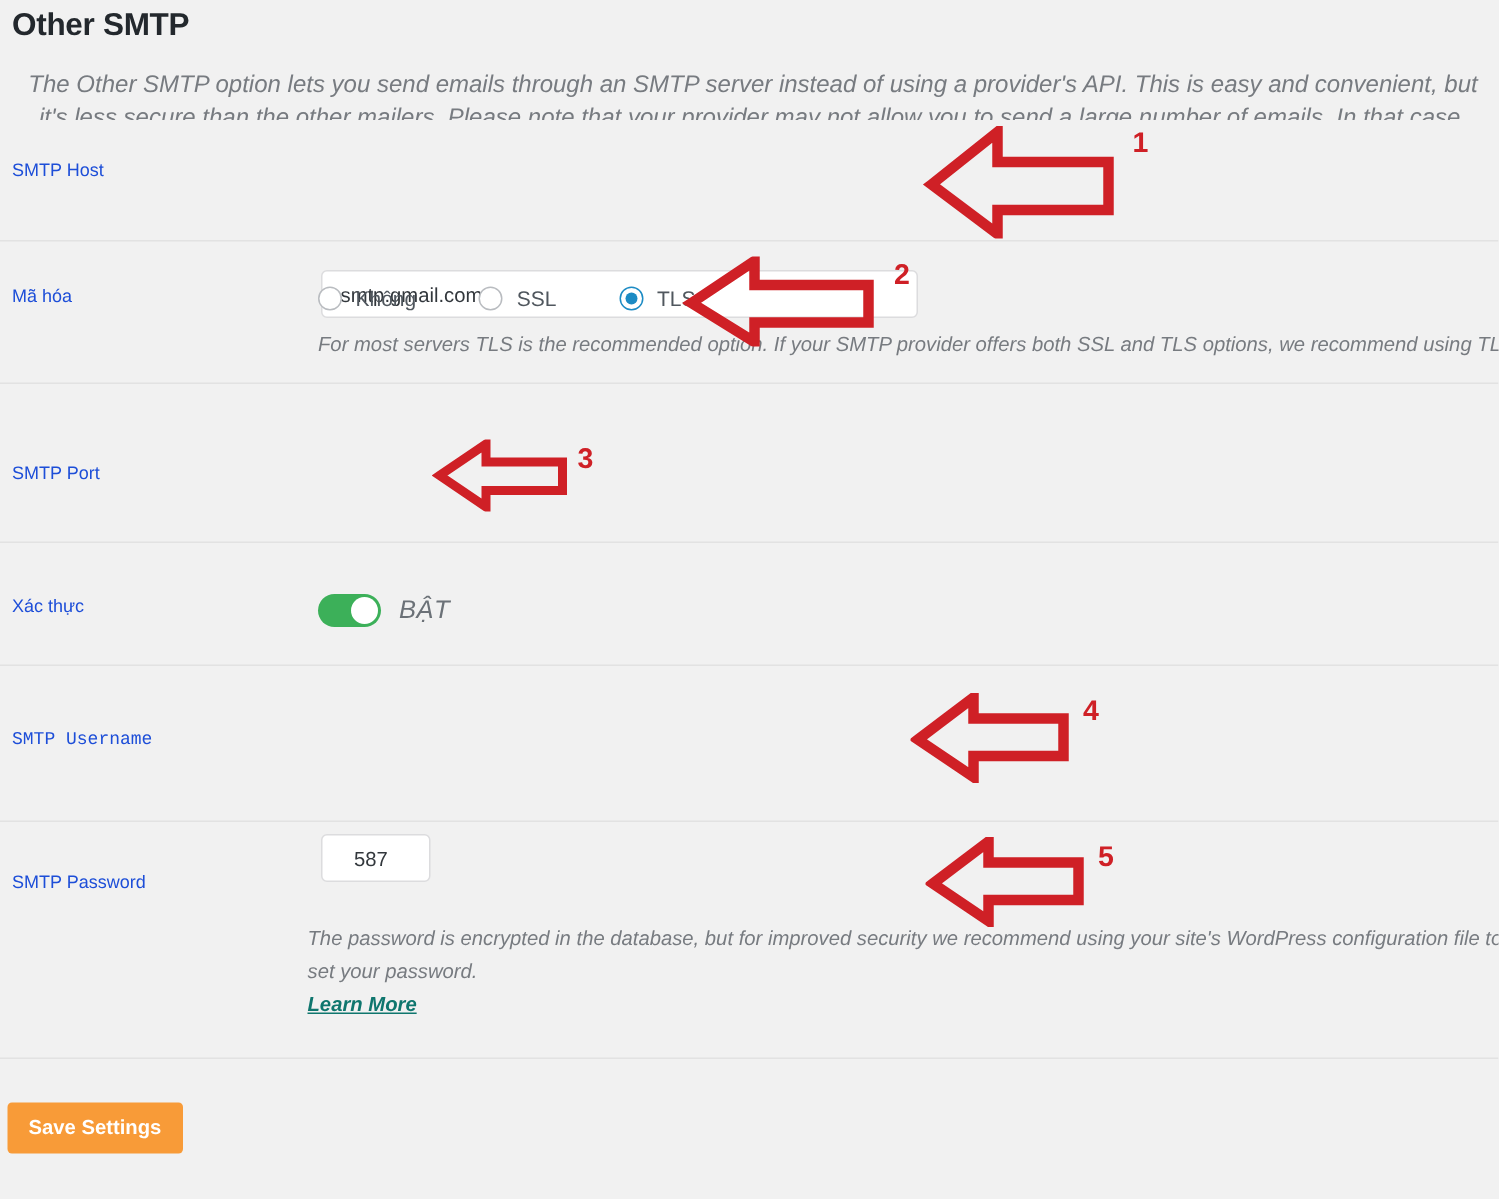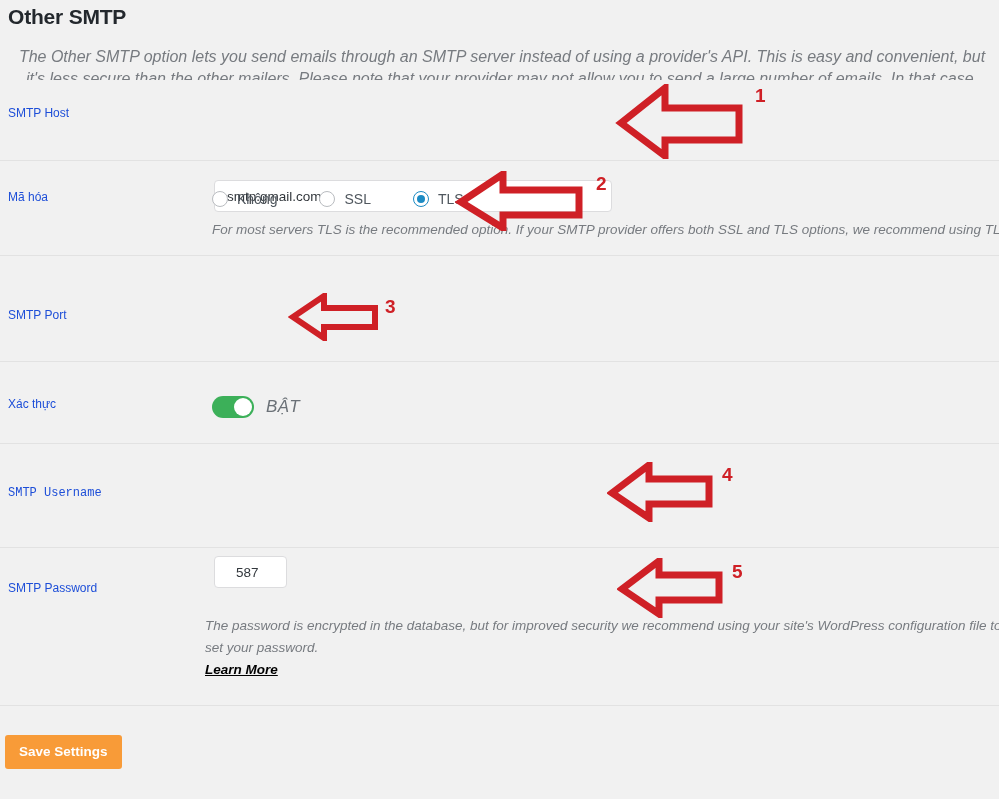--- a/index.html
+++ b/index.html
@@ -128,21 +128,21 @@
 
   
   .help {
     position: absolute;
     font-size: 13.5px;
     font-style: italic;
     color: #777b80;
     line-height: 22px;
   }
   .help a {
-    color: #000000;
+    color: #0f766e;
     font-style: italic;
     font-weight: bold;
   }
 
   
   .save-btn {
     position: absolute;
     left: 5px; top: 735px;
     height: 34px;
     padding: 0 14px;

